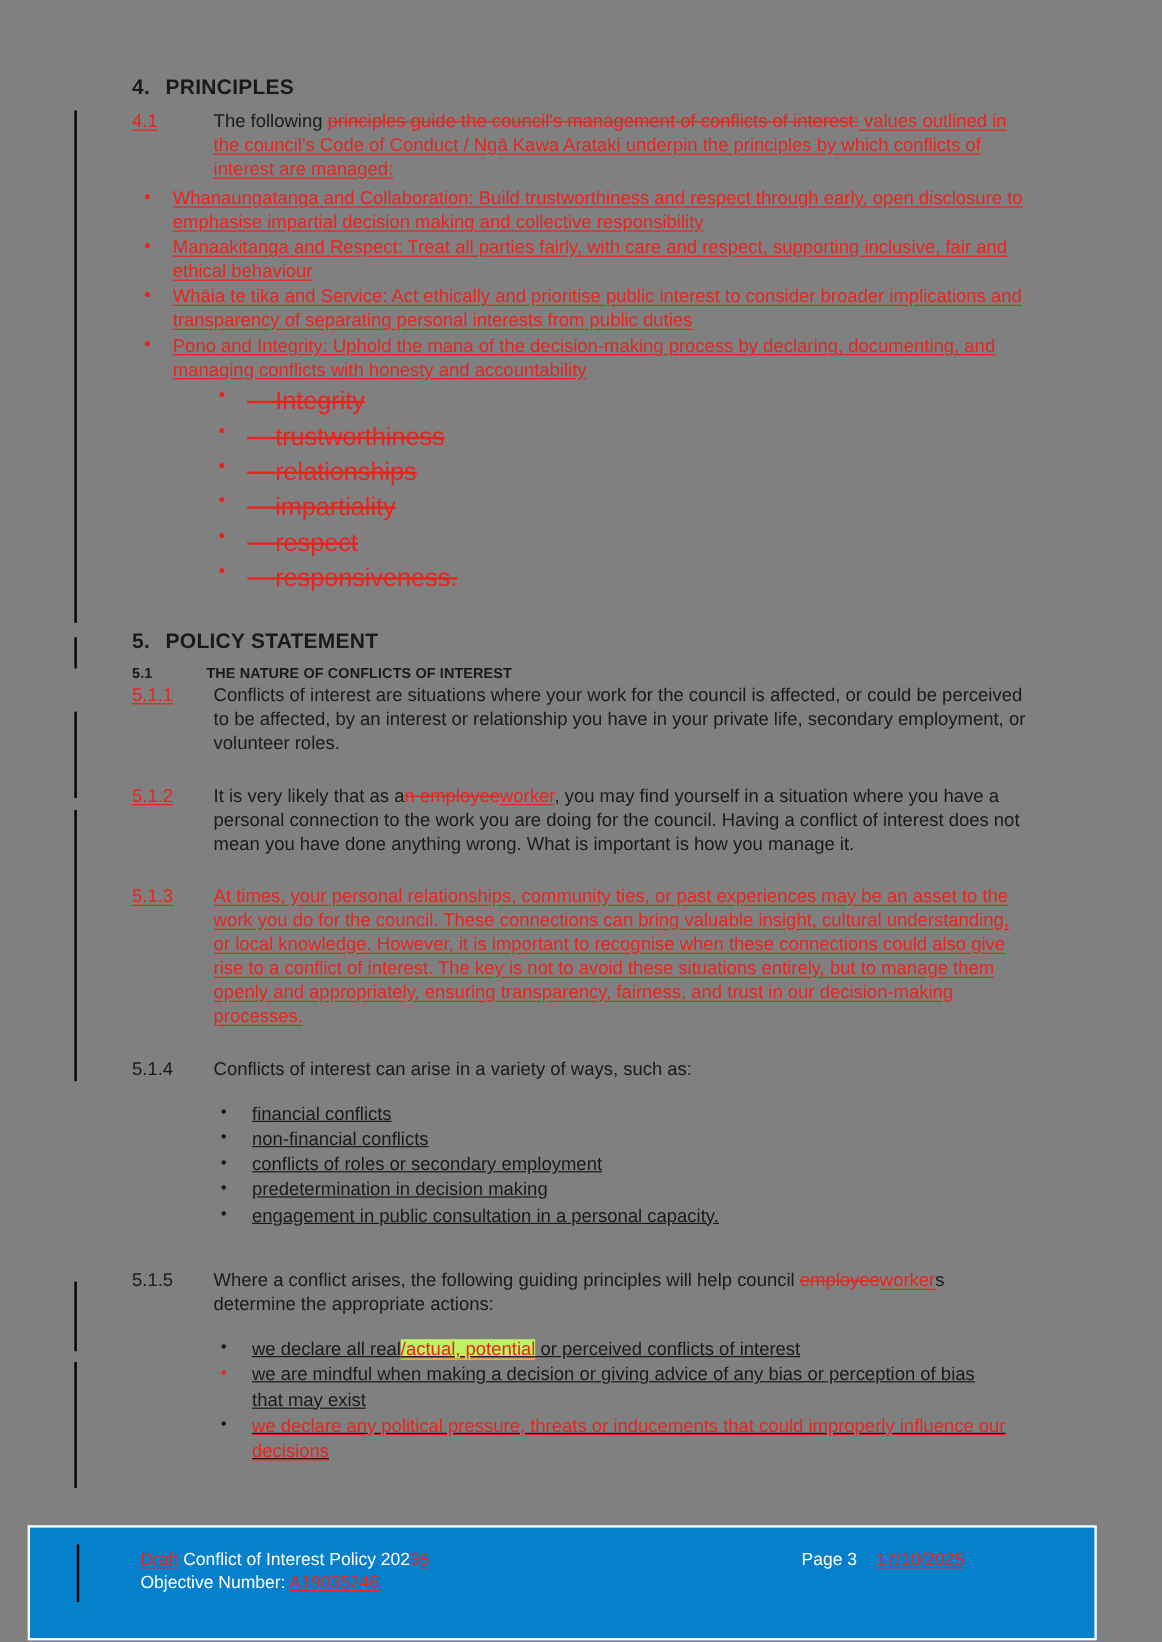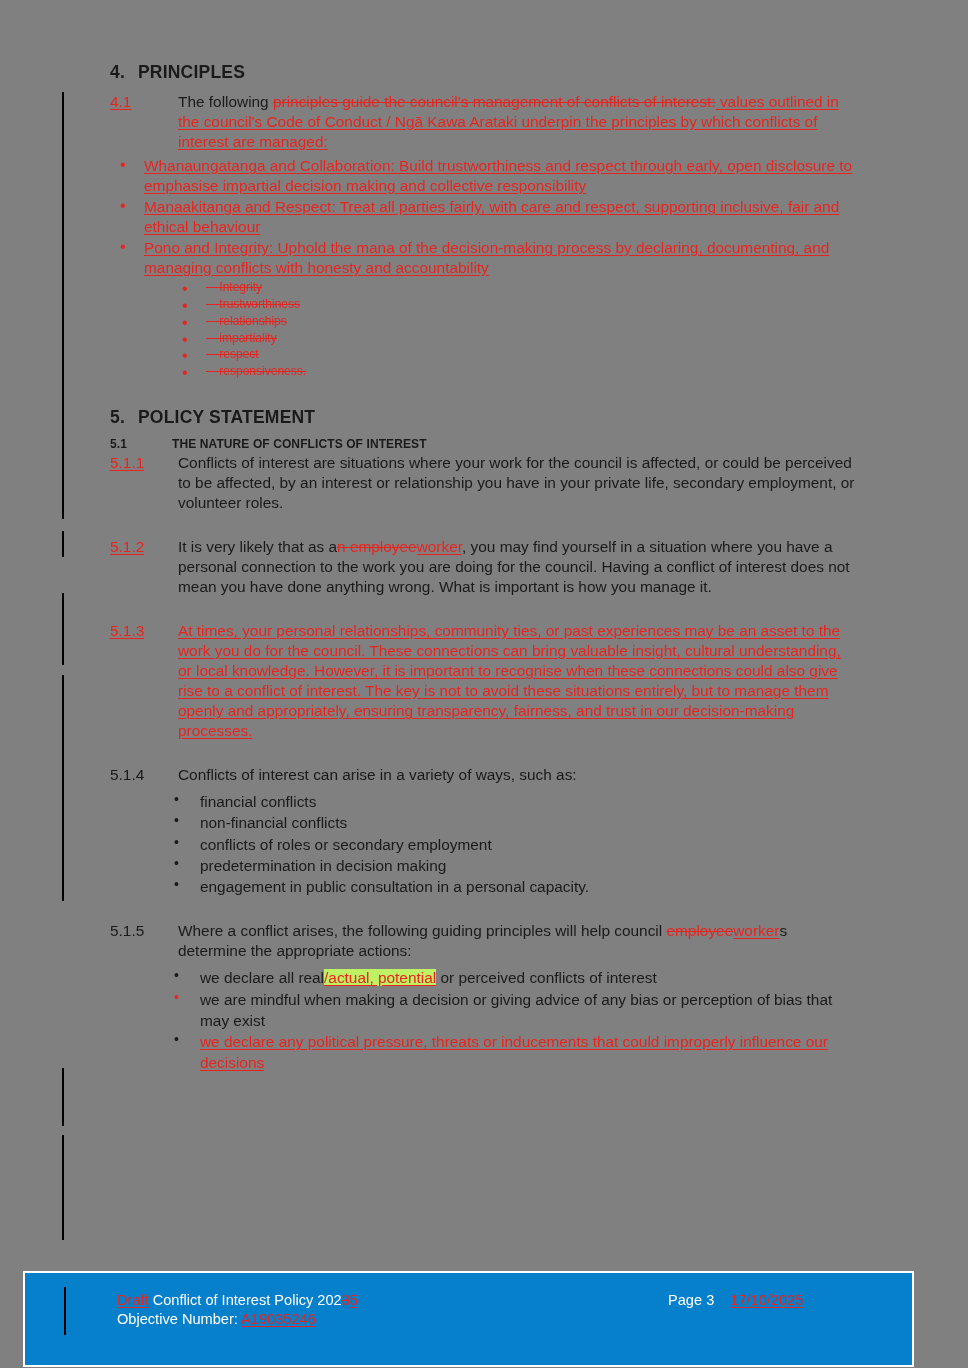--- a/index.html
+++ b/index.html
@@ -121,21 +121,21 @@
   ul.lvl1 > li.ins-bullet::before { color: #e8241f; }
 
   ul.lvl2 {
     list-style: none;
     margin: 0;
     padding: 0;
   }
   ul.lvl2 > li {
     position: relative;
     padding-left: 36px;
-    font-size: 12px;
+    font-size: 21px;
     line-height: 1.40;
   }
   ul.lvl2 > li::before {
     content: "\2022";
     position: absolute;
     left: 12px;
     top: -1px;
     font-size: 16px;
     color: #e8241f;
   }
@@ -144,22 +144,23 @@
   
   .strike-lead {
     color: #e8241f;
     text-decoration: line-through;
     text-decoration-color: #e8241f;
   }
 
   
   ul.inner {
     list-style: none;
-    margin: 6px;
+    margin: 16px;
     padding: 0 0 0 52px;
+    text-decoration: underline;
   }
   ul.inner > li {
     position: relative;
     padding-left: 32px;
     font-size: 15.4px;
     line-height: 1.38;
   }
   ul.inner > li::before {
     content: "\2022";
     position: absolute;
@@ -241,20 +242,23 @@
       <span class="num numins">4.1</span>
       <span class="body"><span>The following </span><span class="del">principles guide the council's management of conflicts of interest:</span><span class="ins"> values outlined in the council's Code of Conduct / Ngā Kawa Arataki underpin the principles by which conflicts of interest are managed:</span></span>
     </div>
 
     <ul class="lvl1">
       <li class="ins-bullet">
         <span class="ins">Whanaungatanga and Collaboration: Build trustworthiness and respect through early, open disclosure to emphasise impartial decision making and collective responsibility</span>
       </li>
       <li class="ins-bullet">
         <span class="ins">Manaakitanga and Respect: Treat all parties fairly, with care and respect, supporting inclusive, fair and ethical behaviour</span>
+      </li>
+      <li class="ins-bullet">
+        <span class="ins">Whāia te tika and Service: Act ethically and prioritise public interest to consider broader implications and transparency of separating personal interests from public duties</span>
       </li>
       <li class="ins-bullet">
         <span class="ins">Pono and Integrity: Uphold the mana of the decision-making process by declaring, documenting, and managing conflicts with honesty and accountability</span>
 
         
         <div class="sub-wrap">
           <ul class="lvl2">
             <li><span class="strike-lead">&nbsp;&nbsp;&nbsp;&nbsp;</span><span class="del">Integrity</span></li>
             <li><span class="strike-lead">&nbsp;&nbsp;&nbsp;&nbsp;</span><span class="del">trustworthiness</span></li>
             <li><span class="strike-lead">&nbsp;&nbsp;&nbsp;&nbsp;</span><span class="del">relationships</span></li>

